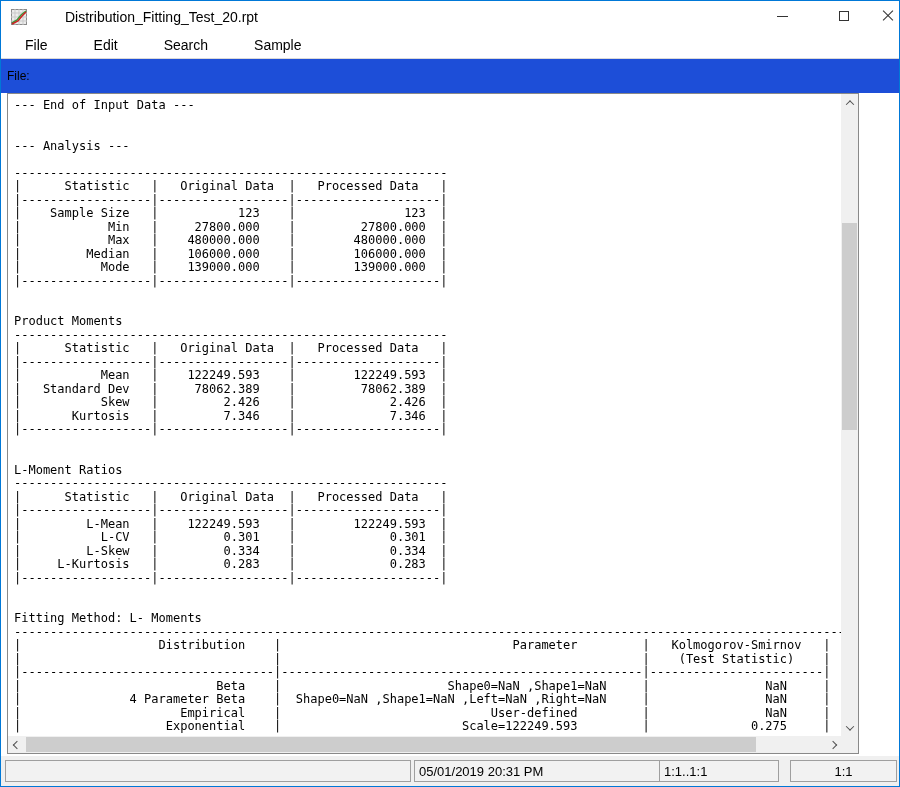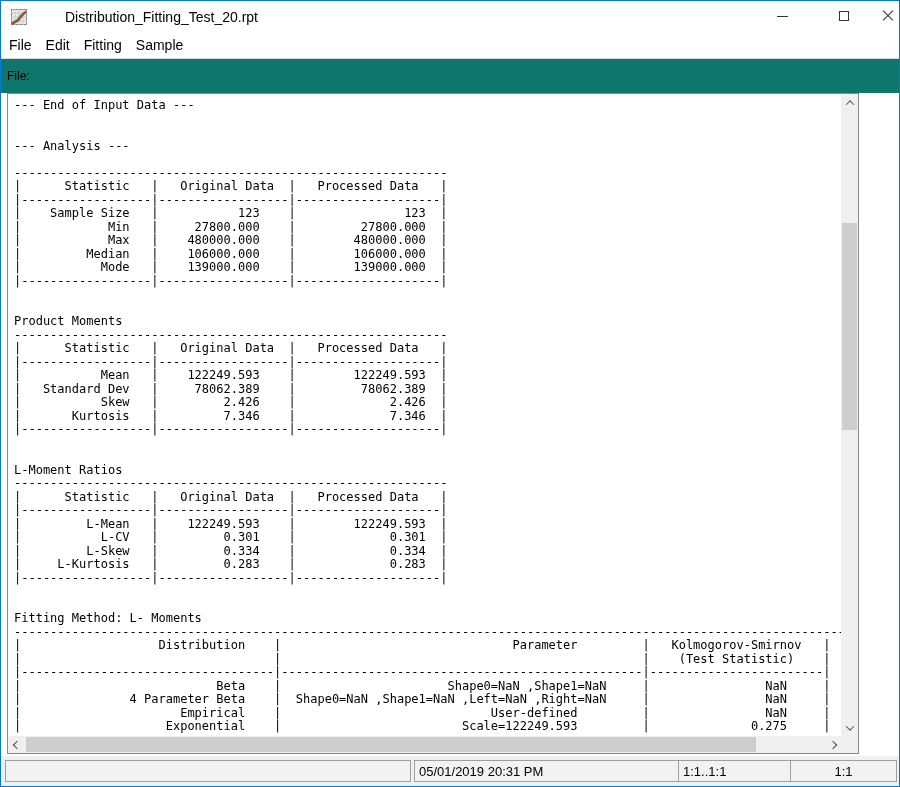--- a/index.html
+++ b/index.html
@@ -29,23 +29,23 @@
   .glyph-close i { position:absolute; left:-1px; top:5px; width:14px; height:1px; background:#333; }
   .glyph-close i.a { transform:rotate(45deg); }
   .glyph-close i.b { transform:rotate(-45deg); }
   
   .menubar {
     position:absolute; top:31px; left:0; right:0; height:27px;
     background:#ffffff; border-bottom:1px solid #d9d9d9;
     display:flex; align-items:center; padding-left:1px;
     font-size:14px; color:#000;
   }
-  .menu-item { padding:0 7px; height:100%; display:flex; align-items:center; cursor:default; }
-  
-  .filebar { position:absolute; top:58px; left:0; right:0; height:34px; background:#0f766e;padding-left:17px; }
+  .menu-item { padding:0 23px; height:100%; display:flex; align-items:center; cursor:default; }
+  
+  .filebar { position:absolute; top:58px; left:0; right:0; height:34px; background:#1d4ed8;padding-left:17px; }
   .file-label { position:absolute; left:6px; top:10px; font-size:12px; color:#000; }
   .file-input {
     position:absolute; left:31px; top:6px; width:862px; height:22px;
     border:1px solid #888888; background:#fbfbfb; color:#000;
     font-family:"Liberation Sans", sans-serif; font-size:12px; padding:0 3px;
   }
   
   .frame {
     position:absolute; left:6px; top:92px; width:852px; height:661px;
     border:1px solid #898989; background:#ffffff;
@@ -74,21 +74,21 @@
   .chev.right { transform:rotate(-45deg); }
   
   .statusbar { position:absolute; left:0; right:0; top:755px; height:30px; background:#f0f0f0; }
   .status-panel {
     position:absolute; top:4px; height:22px; background:#f2f2f2;
     border:1px solid #9f9f9f; font-size:13px; color:#000;
     display:flex; align-items:center; padding:0 4px; white-space:nowrap; overflow:hidden;
   }
   .sp1 { left:4px;   width:406px; }
   .sp2 { left:413px; width:301px; }
-  .sp3 { left:677px; width:120px; }
+  .sp3 { left:658px; width:120px; }
   .sp4 { left:789px; width:107px; justify-content:center; }
 </style>
 </head>
 <body>
 
 <div class="window">
 
   <div class="titlebar">
     <svg class="app-icon" viewBox="0 0 16 16">
       <rect x="0.5" y="0.5" width="15" height="15" fill="#ececec" stroke="#8a8a8a"></rect>
@@ -107,21 +107,21 @@
         <span class="glyph-close">
           <i class="a"></i>
           <i class="b"></i>
         </span>
       </div>
   </div>
 
   <div class="menubar">
     <span class="menu-item">File</span>
     <span class="menu-item">Edit</span>
-    <span class="menu-item">Fitting</span>
+    <span class="menu-item">Search</span>
     <span class="menu-item">Sample</span>
   </div>
 
   <div class="filebar">
     <span class="file-label">File:</span>
   </div>
 
   <div class="frame">
     <pre class="report">--- End of Input Data ---
 

